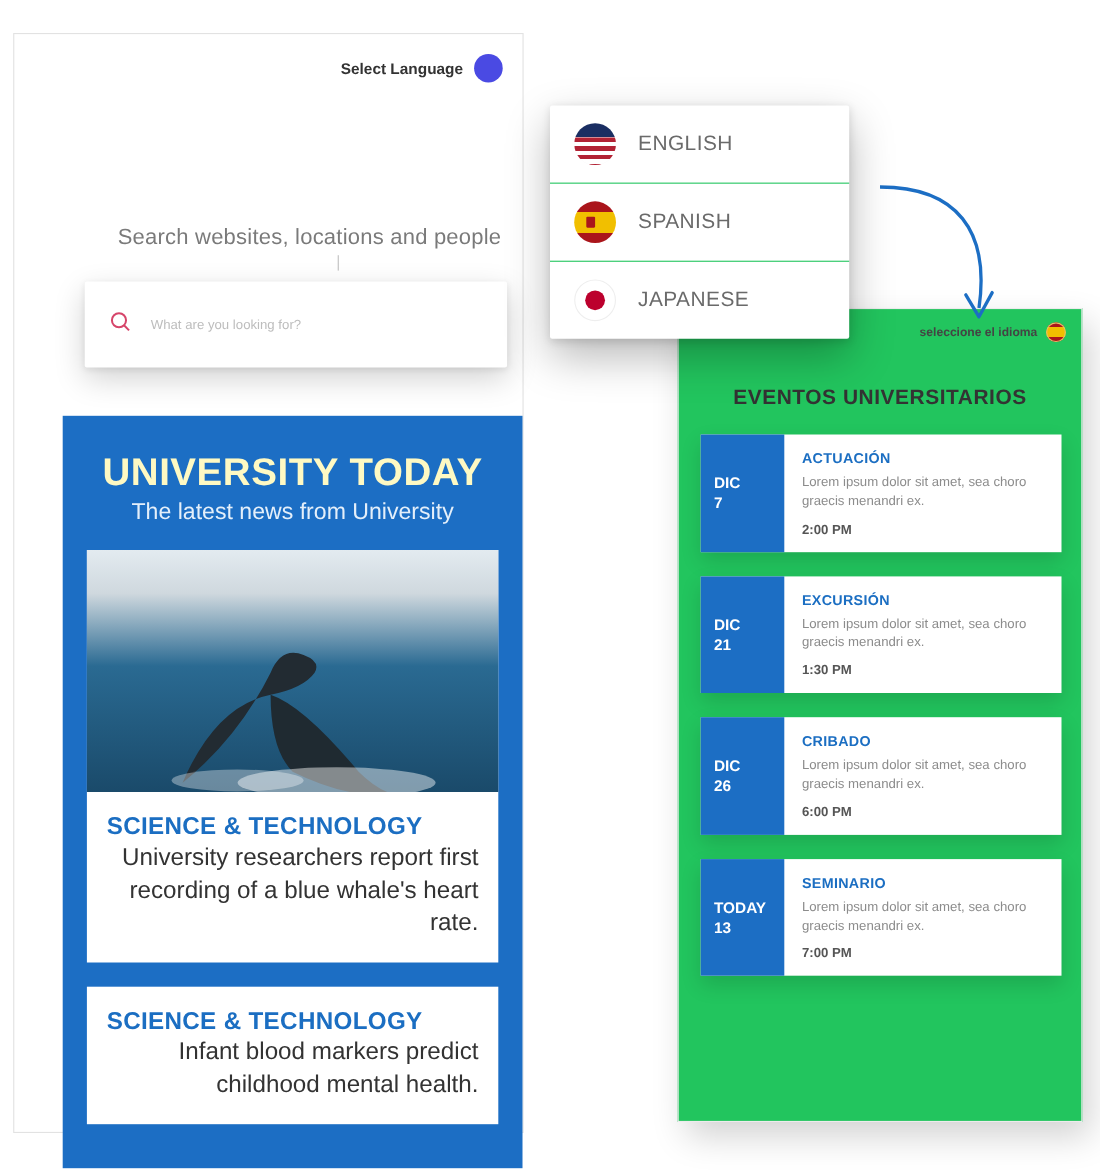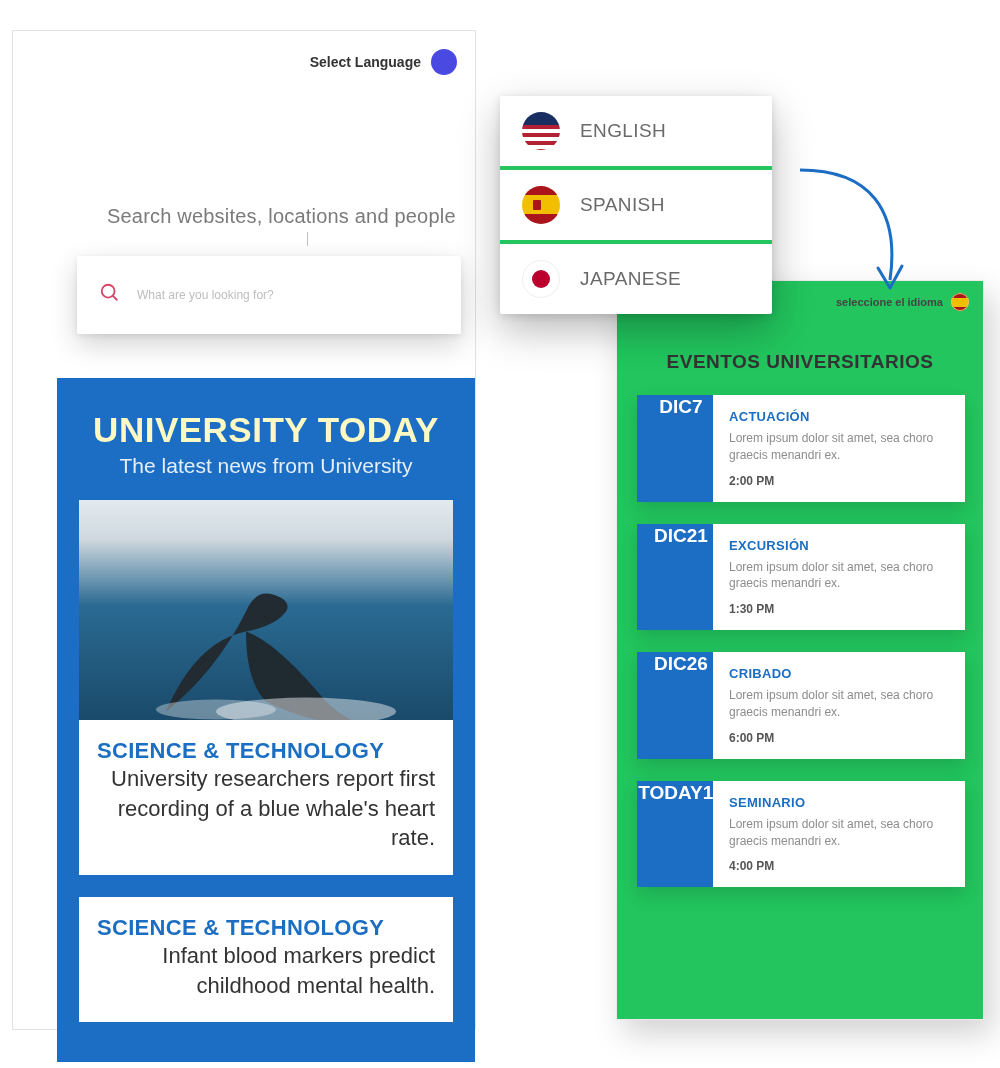--- a/index.html
+++ b/index.html
@@ -130,21 +130,21 @@
   background: #fff;
   box-shadow: 0 16px 40px rgba(0,0,0,0.28), 0 2px 8px rgba(0,0,0,0.12);
   border-radius: 2px;
   z-index: 20;
 }
 .lang-item {
   display: flex;
   align-items: center;
   gap: 20px;
   padding: 16px 22px;
-  border-bottom: 4px solid #22c55e;
+  border-bottom: 1px solid #22c55e;
 }
 .lang-item:last-child { border-bottom: none; }
 .flag {
   width: 38px;
   height: 38px;
   border-radius: 50%;
   flex-shrink: 0;
 }
 .flag-us { background: linear-gradient(180deg, #1a2e62 0 33%, #f5f5f5 33% 100%); position: relative; overflow: hidden; }
 .flag-us::before { content:""; position:absolute; left:0; right:0; top:33%; bottom:0; background: repeating-linear-gradient(180deg,#b22234 0 4px,#fff 4px 8px); }
@@ -211,26 +211,26 @@
 .event-card {
   display: flex;
   background: #fff;
   box-shadow: 0 8px 18px rgba(0,0,0,0.14);
 }
 .event-date {
   width: 76px;
   background: #1c6ec4;
   color: #fff;
   display: flex;
-  flex-direction: row;
+  flex-direction: column;
   justify-content: center;
   align-items: flex-start;
   padding-left: 12px;
   font-weight: 700;
-  font-size: 19px;
+  font-size: 14px;
   line-height: 1.3;
 }
 .event-body {
   flex: 1;
   padding: 14px 14px 14px 16px;
 }
 .event-cat {
   color: #1b6ec2;
   font-weight: 800;
   font-size: 13px;
@@ -372,18 +372,18 @@
     </div>
 
     <div class="event-card">
       <div class="event-date">
         <span>TODAY</span>
         <span>13</span>
       </div>
       <div class="event-body">
         <div class="event-cat">SEMINARIO</div>
         <div class="event-desc">Lorem ipsum dolor sit amet, sea choro graecis menandri ex.</div>
-        <div class="event-time">4:00 PM</div>
+        <div class="event-time">7:00 PM</div>
       </div>
     </div>
 
   </div>
 </div>
 
 </body></html>

